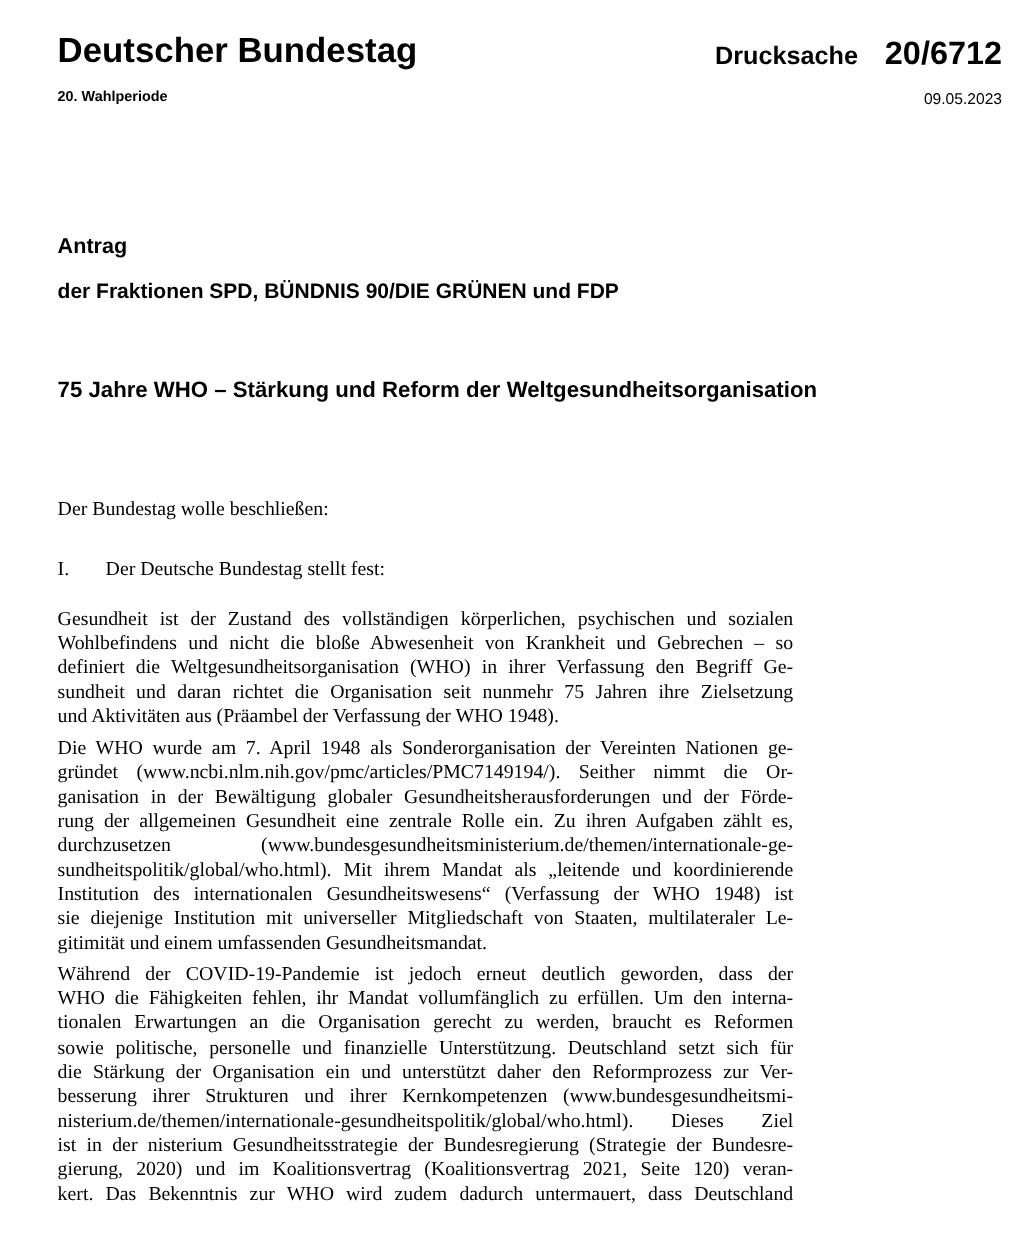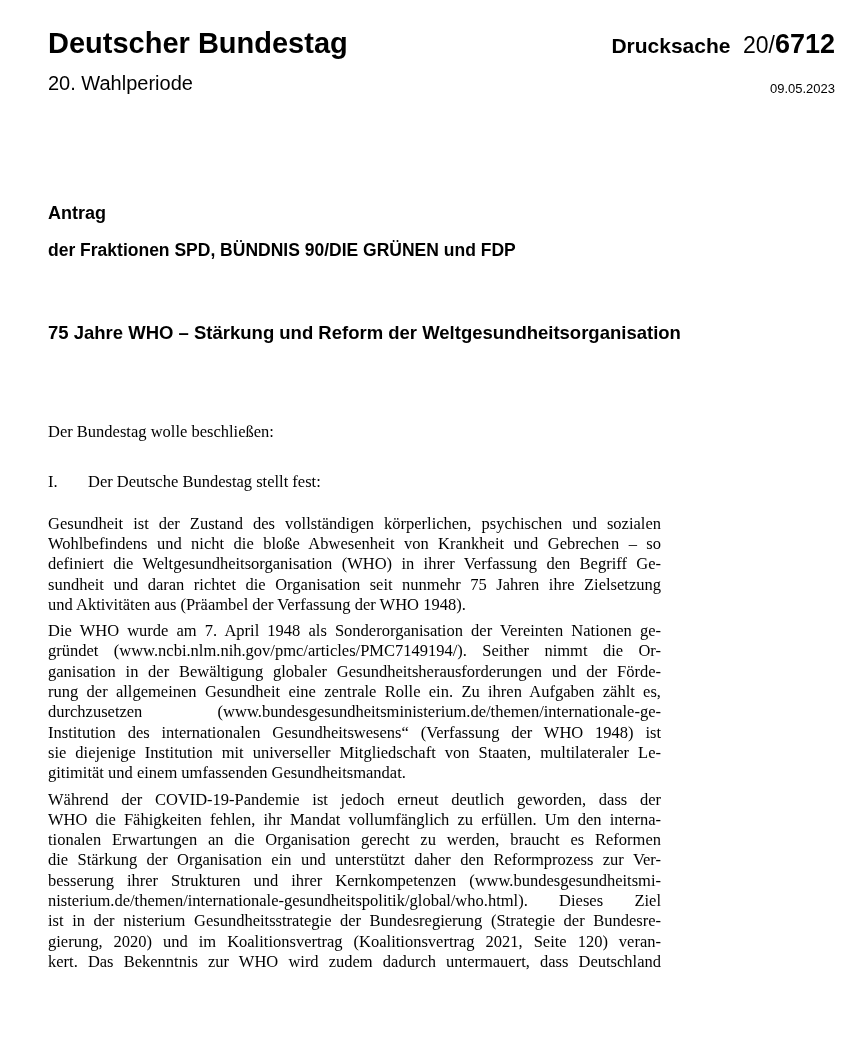--- a/index.html
+++ b/index.html
@@ -36,39 +36,39 @@
   }
   .drucksache {
     font-family: "Liberation Sans", sans-serif;
     white-space: nowrap;
   }
   .ds-label {
     font-weight: bold;
     font-size: 21px;
   }
   .ds-prefix {
-    font-weight: normal;
-    font-size: 23px;
-    margin-left: 8px;
+    font-weight: bold;
+    font-size: 27px;
+    margin-left: 18px;
   }
   .ds-num {
     font-weight: bold;
     font-size: 27px;
   }
   .hdr-row2 {
     display: flex;
     justify-content: space-between;
     align-items: baseline;
     width: 787px;
     margin-top: 12px;
   }
   .period {
     font-family: "Liberation Sans", sans-serif;
-    font-weight: normal;
-    font-size: 20px;
+    font-weight: bold;
+    font-size: 12px;
   }
   .date {
     font-family: "Liberation Sans", sans-serif;
     font-size: 13px;
     position: relative;
     top: 3px;
   }
   
   .doc-kind {
     font-family: "Liberation Sans", sans-serif;
@@ -168,28 +168,30 @@
         <div class="line">definiert die Weltgesundheitsorganisation (WHO) in ihrer Verfassung den Begriff Ge-</div>
         <div class="line">sundheit und daran richtet die Organisation seit nunmehr 75 Jahren ihre Zielsetzung</div>
         <div class="line lastline">und Aktivitäten aus (Präambel der Verfassung der WHO 1948).</div>
       </div>
       <div class="para">
         <div class="line">Die WHO wurde am 7. April 1948 als Sonderorganisation der Vereinten Nationen ge-</div>
         <div class="line">gründet (www.ncbi.nlm.nih.gov/pmc/articles/PMC7149194/). Seither nimmt die Or-</div>
         <div class="line">ganisation in der Bewältigung globaler Gesundheitsherausforderungen und der Förde-</div>
         <div class="line">rung der allgemeinen Gesundheit eine zentrale Rolle ein. Zu ihren Aufgaben zählt es,</div>
         <div class="line">durchzusetzen (www.bundesgesundheitsministerium.de/themen/internationale-ge-</div>
+        <div class="line">sundheitspolitik/global/who.html). Mit ihrem Mandat als „leitende und koordinierende</div>
         <div class="line">Institution des internationalen Gesundheitswesens“ (Verfassung der WHO 1948) ist</div>
         <div class="line">sie diejenige Institution mit universeller Mitgliedschaft von Staaten, multilateraler Le-</div>
         <div class="line lastline">gitimität und einem umfassenden Gesundheitsmandat.</div>
       </div>
       <div class="para">
         <div class="line">Während der COVID-19-Pandemie ist jedoch erneut deutlich geworden, dass der</div>
         <div class="line">WHO die Fähigkeiten fehlen, ihr Mandat vollumfänglich zu erfüllen. Um den interna-</div>
         <div class="line">tionalen Erwartungen an die Organisation gerecht zu werden, braucht es Reformen</div>
+        <div class="line">sowie politische, personelle und finanzielle Unterstützung. Deutschland setzt sich für</div>
         <div class="line">die Stärkung der Organisation ein und unterstützt daher den Reformprozess zur Ver-</div>
         <div class="line">besserung ihrer Strukturen und ihrer Kernkompetenzen (www.bundesgesundheitsmi-</div>
         <div class="line">nisterium.de/themen/internationale-gesundheitspolitik/global/who.html). Dieses Ziel</div>
         <div class="line">ist in der nisterium Gesundheitsstrategie der Bundesregierung (Strategie der Bundesre-</div>
         <div class="line">gierung, 2020) und im Koalitionsvertrag (Koalitionsvertrag 2021, Seite 120) veran-</div>
         <div class="line">kert. Das Bekenntnis zur WHO wird zudem dadurch untermauert, dass Deutschland</div>
       </div>
     </div>
 
 </div>

